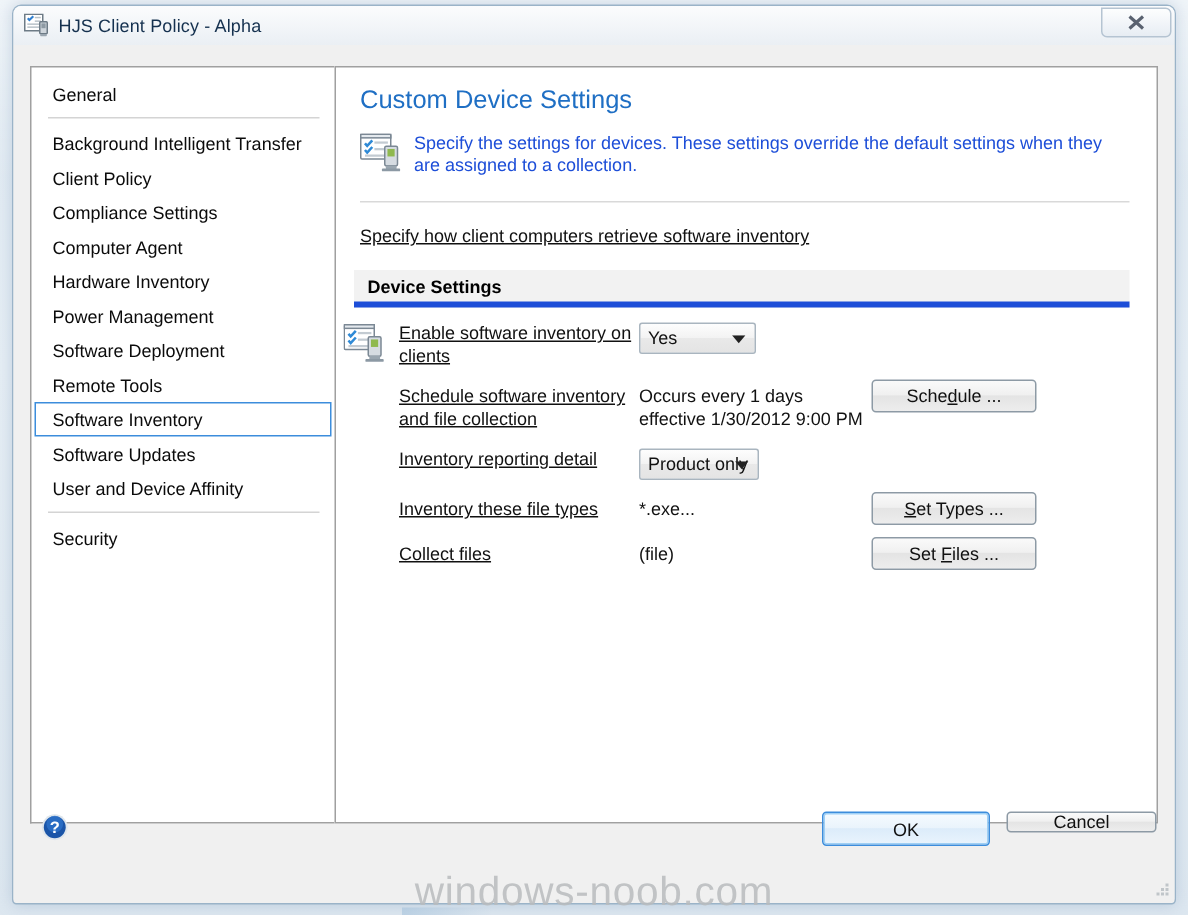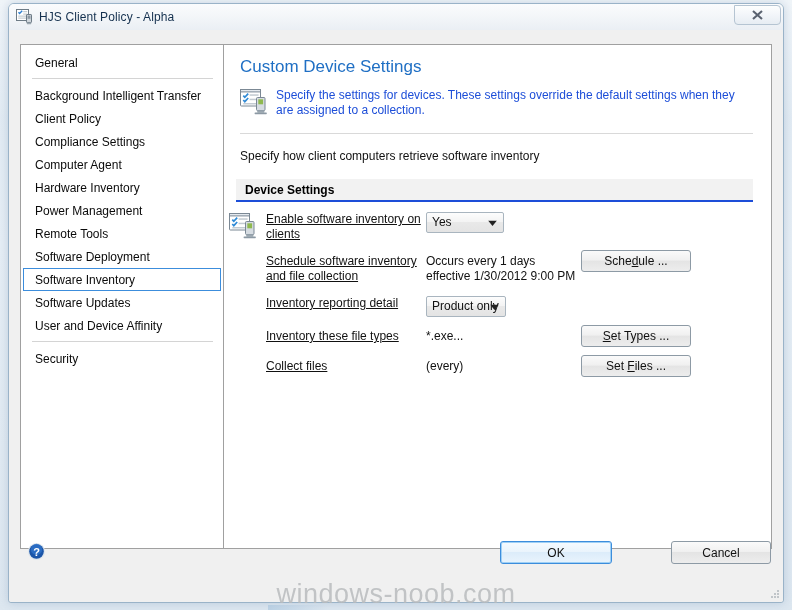--- a/index.html
+++ b/index.html
@@ -159,28 +159,29 @@
   }
   #panel-rule {
     height: 1px;
     background: #d9d9d9;
     margin: 14px 18px 0 16px;
   }
   #panel-subtitle {
     font-size: 12px;
     color: #111;
     margin: 15px 0 0 16px;
+    text-decoration: underline;
   }
 
   
   #section-band {
     margin: 16px 18px 0 12px;
     height: 21px;
     background: #f2f2f2;
-    border-bottom: 2px solid #1d4ed8;
+    border-bottom: 4px solid #1d4ed8;
     display: flex;
     align-items: center;
   }
   #section-band-label {
     font-size: 12px;
     font-weight: bold;
     color: #000;
     padding-left: 9px;
   }
 
@@ -288,29 +289,28 @@
     border: 1px solid #3c8ddc;
     border-radius: 3px;
     background: linear-gradient(180deg, #f6fbff 0%, #eaf4fc 46%, #dcecfa 50%, #e9f4fd 100%);
     box-shadow: 0 0 0 1px #9fd0f5 inset;
     font-size: 12px;
     color: #111;
     display: flex; align-items: center; justify-content: center;
     box-sizing: border-box;
   }
   #cancel-button {
-    width: 100px; height: 23px;
+    width: 100px; height: 14px;
     border: 1px solid #8d9aa5;
     border-radius: 3px;
     background: linear-gradient(180deg, #fafafa 0%, #f0f0f0 46%, #e4e4e4 50%, #ededed 100%);
     font-size: 12px;
     color: #111;
     display: flex; align-items: center; justify-content: center;
     box-sizing: border-box;
-    margin-left: 48px;
   }
   #resize-grip {
     position: absolute;
     right: 3px; bottom: 3px;
     width: 12px; height: 12px;
     opacity: 0.55;
   }
 
   
   #watermark {
@@ -369,22 +369,22 @@
         <div id="sidebar">
           <div class="nav-item">General</div>
           <div class="nav-sep"></div>
 
           <div class="nav-item">Background Intelligent Transfer</div>
           <div class="nav-item">Client Policy</div>
           <div class="nav-item">Compliance Settings</div>
           <div class="nav-item">Computer Agent</div>
           <div class="nav-item">Hardware Inventory</div>
           <div class="nav-item">Power Management</div>
+          <div class="nav-item">Software Deployment</div>
           <div class="nav-item">Remote Tools</div>
-          <div class="nav-item">Software Deployment</div>
           <div class="nav-item selected">Software Inventory</div>
           <div class="nav-item">Software Updates</div>
           <div class="nav-item">User and Device Affinity</div>
 
           <div class="nav-sep"></div>
           <div class="nav-item">Security</div>
         </div>
 
         <div id="main-panel">
 
@@ -480,21 +480,21 @@
               <div class="srow-value">*.exe...</div>
               <div class="srow-action">
                 <div class="btn btn-wide">
                   <span><span class="accel">S</span>et Types ...</span>
                 </div>
               </div>
             </div>
 
             <div class="srow">
               <div class="srow-label">Collect files</div>
-              <div class="srow-value">(every)</div>
+              <div class="srow-value">(file)</div>
               <div class="srow-action">
                 <div class="btn btn-wide">
                   <span>Set <span class="accel">F</span>iles ...</span>
                 </div>
               </div>
             </div>
 
           </div>
         </div>
       </div>

